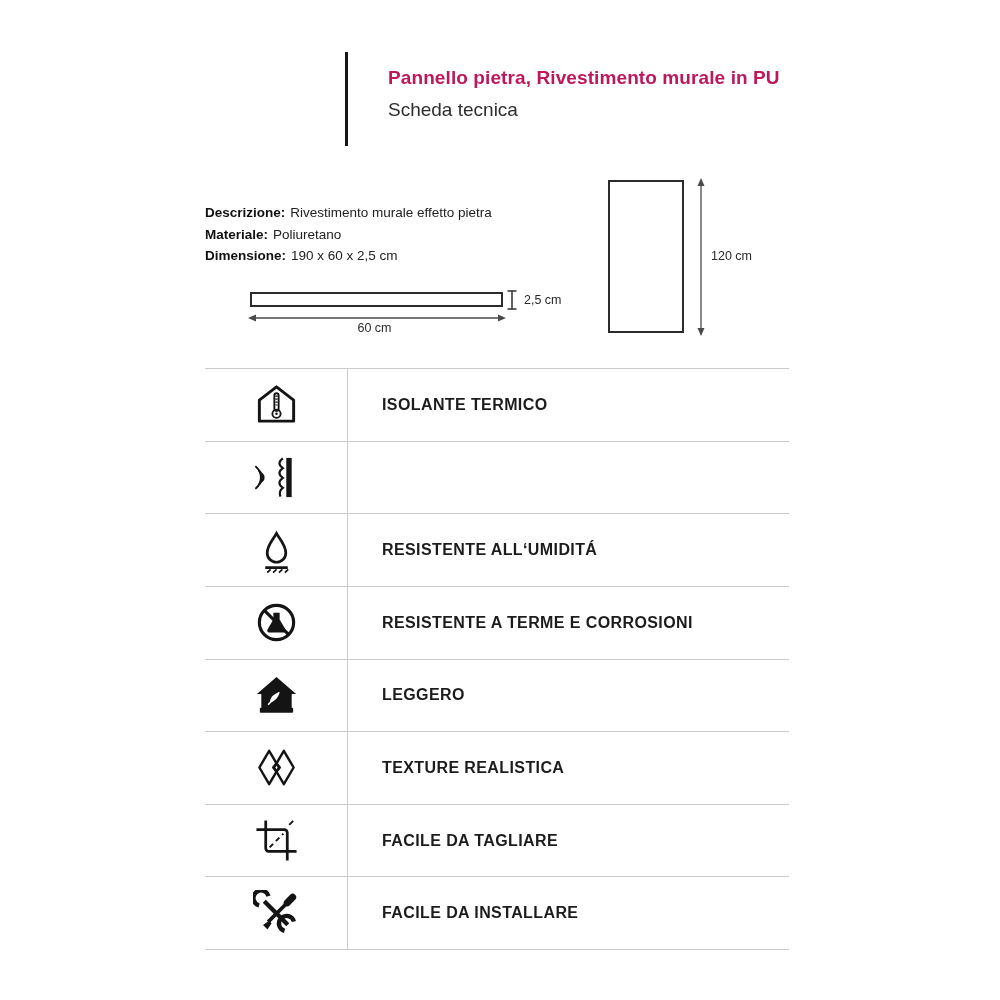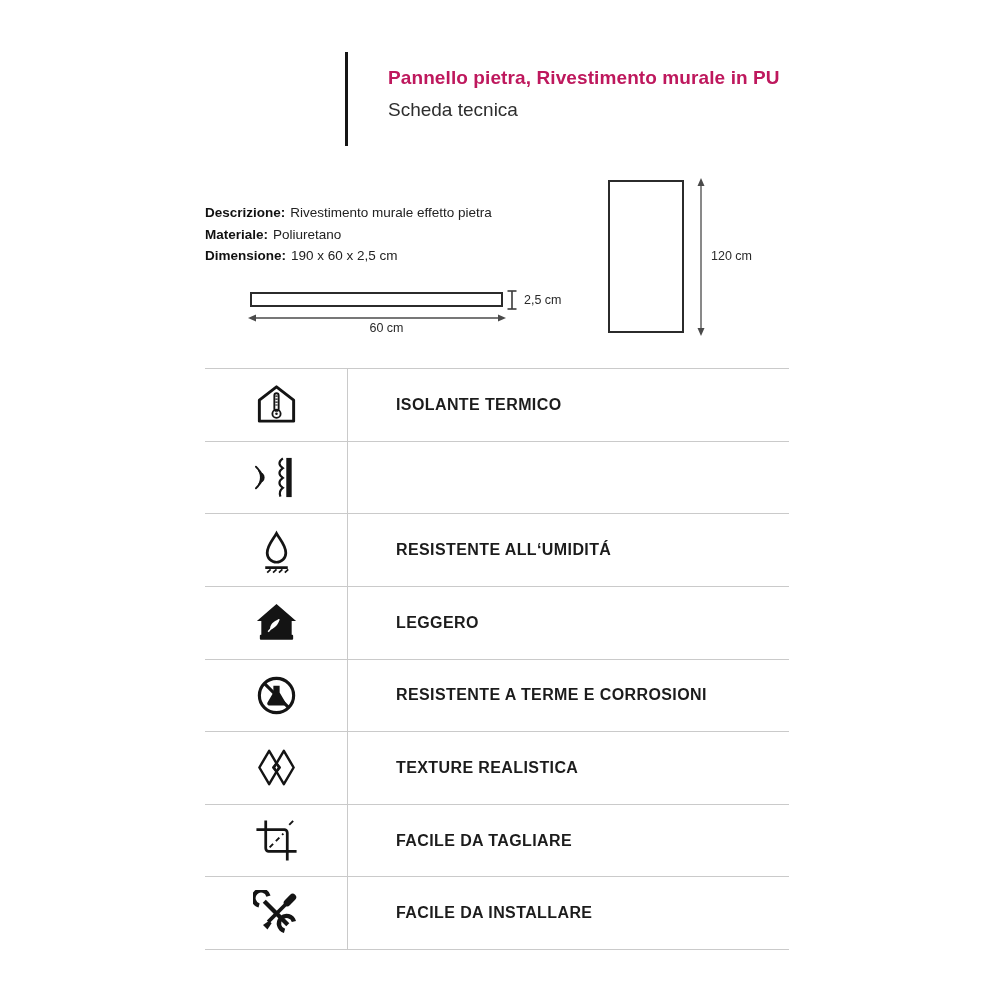--- a/index.html
+++ b/index.html
@@ -39,21 +39,21 @@
     width: 253px; height: 15px;
     border: 2px solid #2b2b2b; box-sizing: border-box; background: #fff;
   }
   .thickness-marker { position: absolute; left: 505px; top: 289px; }
   .thickness-label {
     position: absolute; left: 524px; top: 293px;
     font-size: 12.5px; color: #2a2a2a; white-space: nowrap;
   }
   .width-dim { position: absolute; left: 247px; top: 311px; }
   .width-label {
-    position: absolute; left: 260px; top: 321px; width: 253px;
+    position: absolute; left: 248px; top: 321px; width: 253px;
     text-align: center; font-size: 12.5px; color: #2a2a2a;
   }
   .panel-front {
     position: absolute; left: 608px; top: 180px;
     width: 76px; height: 153px;
     border: 2px solid #2b2b2b; box-sizing: border-box; background: #fff;
   }
   .height-dim { position: absolute; left: 694px; top: 178px; }
   .height-label {
     position: absolute; left: 711px; top: 249px;
@@ -73,21 +73,21 @@
   }
   .feat-row {
     flex: 1; display: flex; align-items: stretch;
     border-bottom: 1px solid #cacaca;
   }
   .feat-icon-cell {
     width: 142px; display: flex; align-items: center; justify-content: center;
   }
   .feat-icon-cell svg { width: 47px; height: 47px; display: block; }
   .feat-label-cell {
-    flex: 1; display: flex; align-items: center; padding-left: 49px;
+    flex: 1; display: flex; align-items: center; padding-left: 35px;
   }
   .feat-label {
     font-size: 16px; font-weight: 700; color: #1c1c1c;
     letter-spacing: 0.4px; white-space: nowrap;
   }
 
   .ic { stroke: #141414; fill: none; }
 </style>
 </head>
 <body>
@@ -174,41 +174,41 @@
         </svg>
       </div>
       <div class="feat-label-cell">
         <span class="feat-label">RESISTENTE ALL‘UMIDITÁ</span>
       </div>
     </div>
 
     <div class="feat-row">
       <div class="feat-icon-cell">
         <svg viewBox="0 0 48 48">
+          <circle class="ic" cx="24" cy="24" r="17.5" stroke-width="3.2"></circle>
+          <path fill="#141414" d="M20.8 14 h6.4 v7 l6 10.2 a1.9 1.9 0 0 1 -1.6 2.9 H16.4 a1.9 1.9 0 0 1 -1.6 -2.9 l6 -10.2 z"></path>
+          <line x1="11.8" y1="11.8" x2="36.2" y2="36.2" stroke="#141414" stroke-width="3.2"></line>
+        </svg>
+      </div>
+      <div class="feat-label-cell">
+        <span class="feat-label">RESISTENTE A TERME E CORROSIONI</span>
+      </div>
+    </div>
+
+    <div class="feat-row">
+      <div class="feat-icon-cell">
+        <svg viewBox="0 0 48 48">
           <path fill="#141414" d="M24 5 L44 22.5 H39.5 V37 H8.5 V22.5 H4 Z"></path>
           <rect x="7" y="36.5" width="34" height="5" rx="1" fill="#141414"></rect>
           <path fill="#ffffff" d="M17.5 31.5 c-.6 -5 2.6 -8.6 9.7 -11.2 -1 4.6 -3.6 8.7 -9.7 11.2 z"></path>
           <line x1="15.5" y1="33.5" x2="26.5" y2="21" stroke="#ffffff" stroke-width="1.5"></line>
         </svg>
       </div>
       <div class="feat-label-cell">
         <span class="feat-label">LEGGERO</span>
-      </div>
-    </div>
-
-    <div class="feat-row">
-      <div class="feat-icon-cell">
-        <svg viewBox="0 0 48 48">
-          <circle class="ic" cx="24" cy="24" r="17.5" stroke-width="3.2"></circle>
-          <path fill="#141414" d="M20.8 14 h6.4 v7 l6 10.2 a1.9 1.9 0 0 1 -1.6 2.9 H16.4 a1.9 1.9 0 0 1 -1.6 -2.9 l6 -10.2 z"></path>
-          <line x1="11.8" y1="11.8" x2="36.2" y2="36.2" stroke="#141414" stroke-width="3.2"></line>
-        </svg>
-      </div>
-      <div class="feat-label-cell">
-        <span class="feat-label">RESISTENTE A TERME E CORROSIONI</span>
       </div>
     </div>
 
     <div class="feat-row">
       <div class="feat-icon-cell">
         <svg viewBox="0 0 48 48">
           <polygon class="ic" points="16.5,7 26.5,24 16.5,41 6.5,24" stroke-width="2.5" stroke-linejoin="round"></polygon>
           <polygon class="ic" points="31.5,7 41.5,24 31.5,41 21.5,24" stroke-width="2.5" stroke-linejoin="round"></polygon>
           <polygon class="ic" points="24,19.5 27.5,24 24,28.5 20.5,24" stroke-width="2.1" stroke-linejoin="round"></polygon>
         </svg>

